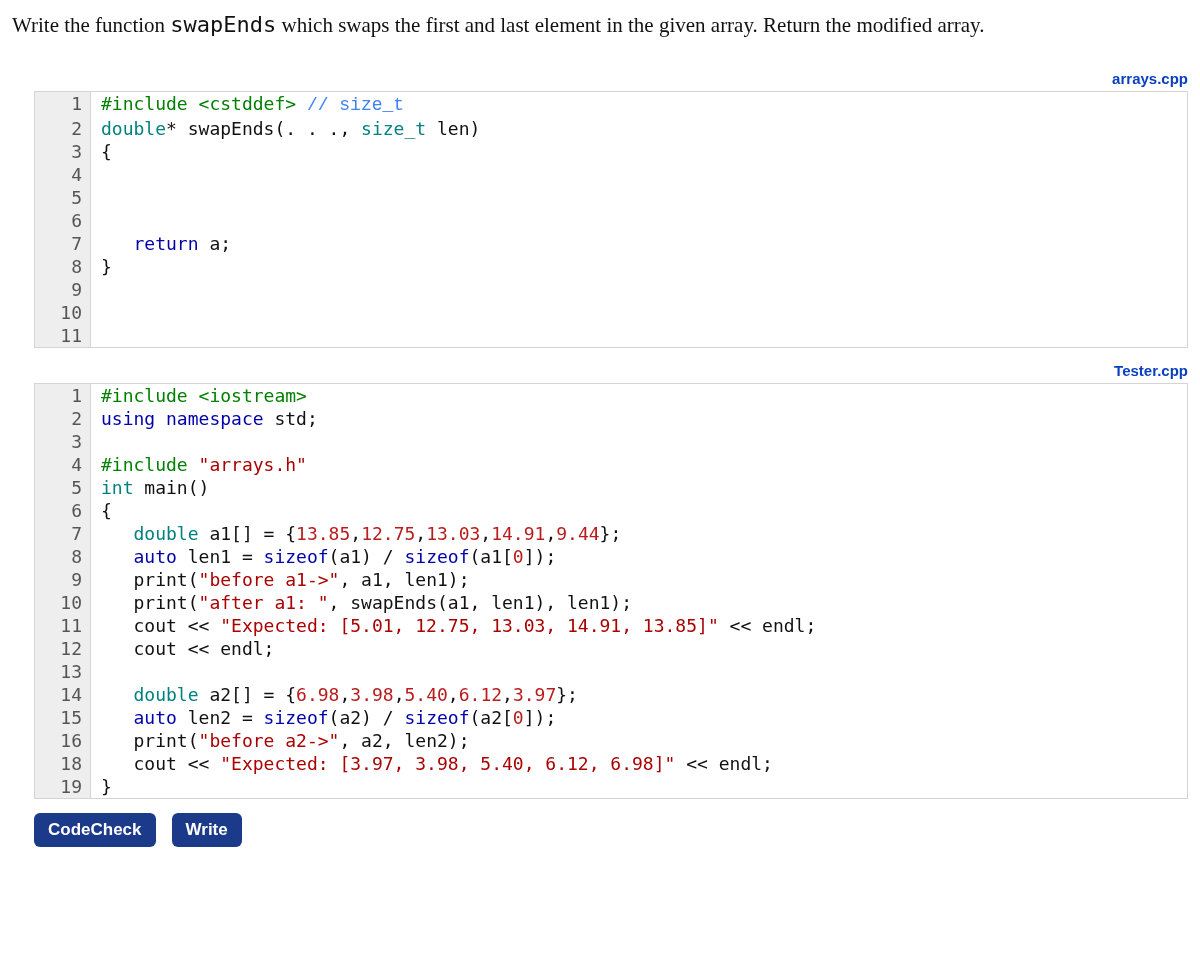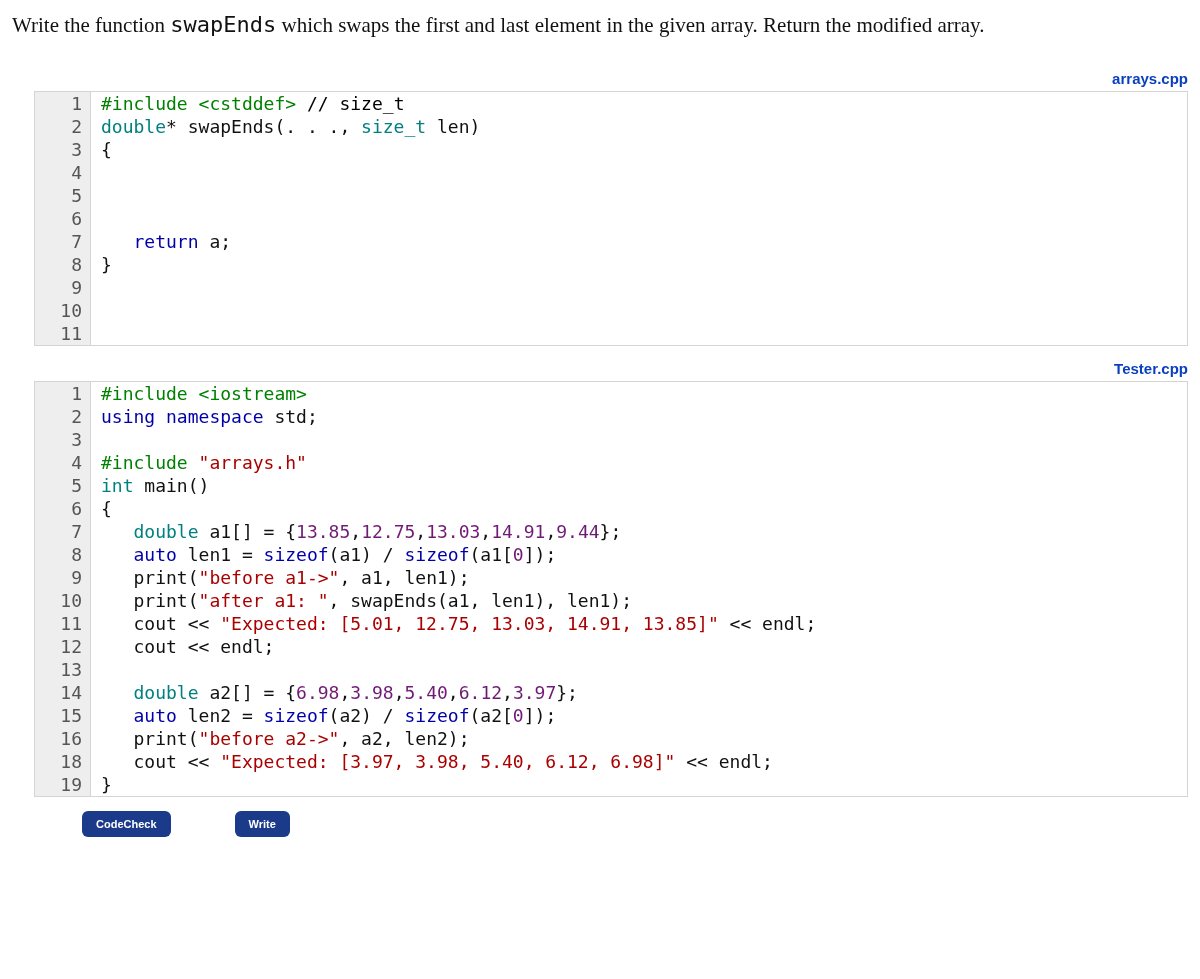--- a/index.html
+++ b/index.html
@@ -54,38 +54,37 @@
   .code {
     padding: 0 10px;
     white-space: pre;
     flex: 1;
   }
   .code.editable { background: #fff; }
   .kw   { color: #0000aa; }
   .type { color: #008080; }
   .incl { color: #008000; }
   .str  { color: #aa0000; }
-  .num  { color: #701a75; }
-  .cmt  { color: #000000; }
+  .num  { color: #b91c1c; }
+  .cmt  { color: #3b82f6; font-family: Liberation Mono, monospace; }
   .btns {
     margin: 10px 0 0 22px;
     display: flex;
     gap: 16px;
   }
   .btn {
     background: #1b3a8a;
     color: #fff;
     border: none;
     border-radius: 6px;
     font-family: Verdana, Arial, sans-serif;
     font-weight: 700;
-    font-size: 11px;
+    font-size: 17px;
     padding: 7px 14px;
     cursor: pointer;
-    margin-left: 48px;
   }
 </style>
 </head>
 <body>
 
 <div class="prompt">
   <span>Write the function </span><span class="mono">swapEnds</span><span> which swaps the first and last element in the given array. Return the modified array.</span>
 </div>
 
 <div class="filename">arrays.cpp</div>

